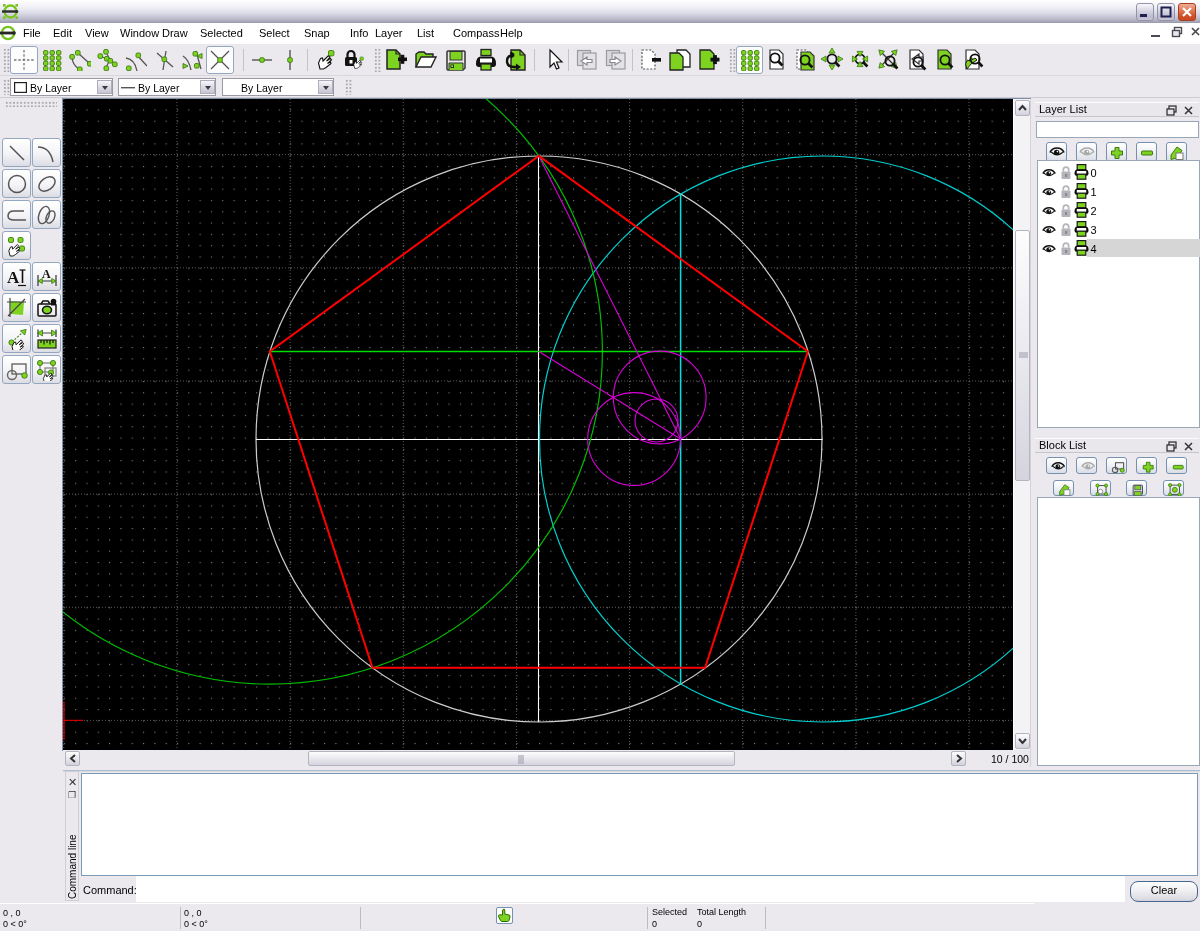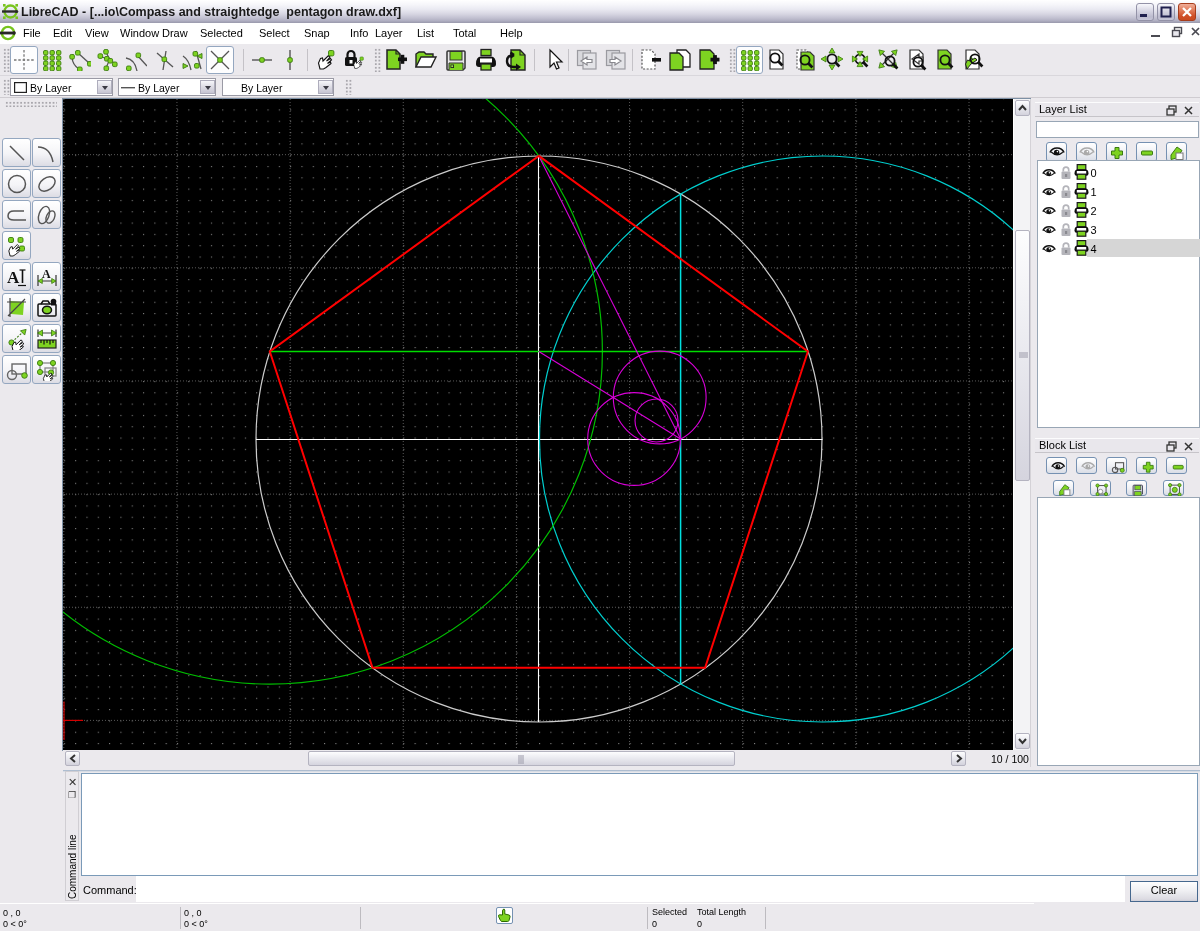--- a/index.html
+++ b/index.html
@@ -55,40 +55,39 @@
 #rightdock { position:absolute; left:1030px; top:99px; width:170px; height:668px; background:#ebe9ed; border-left:1px solid #d4d2d7; }
 .paneltitle { position:absolute; left:4px; width:164px; height:15px; background:#e9e7ec; border-top:1px solid #fcfcfd; border-bottom:1px solid #c6c4c9; font-size:11px; padding-left:4px; }
 .pbtn { position:absolute; width:21px; height:20px; border:1px solid #7591b2; border-radius:3px; background:linear-gradient(180deg,#ffffff,#f0f1f5 50%,#d9dde6); }
 .pbtn svg { position:absolute; left:2px; top:2px; }
 .whitebox { position:absolute; background:#fff; border:1px solid #98a6b5; }
 
 
 #cmddock { position:absolute; left:63px; top:770px; width:1137px; height:133px; background:#ebe9ed; }
 #cmdtitle { position:absolute; left:2px; top:1px; width:14px; height:130px; background:#ebe9ed; border:1px solid #d0ced3; }
 #cmdtitle .rot { position:absolute; left:1px; top:127px; transform:rotate(-90deg); transform-origin:0 0; font-size:10px; white-space:nowrap; width:128px; }
-#clearbtn { position:absolute; left:1067px; top:111px; width:68px; height:21px; border:1.5px solid #46688e; border-radius:0; background:linear-gradient(180deg,#fefefe,#f0f0f3 45%,#dcdbe2 90%,#d0cfd8); font-size:11px; text-align:center; line-height:17px; }
+#clearbtn { position:absolute; left:1067px; top:111px; width:68px; height:21px; border:1.5px solid #46688e; border-radius:8px; background:linear-gradient(180deg,#fefefe,#f0f0f3 45%,#dcdbe2 90%,#d0cfd8); font-size:11px; text-align:center; line-height:17px; }
 
 
 #statusbar { position:absolute; left:0; top:903px; width:1034px; height:28px; background:#ebe9ed; border-top:1px solid #fff; font-size:9px; }
 .ssep { position:absolute; top:3px; width:1px; height:22px; background:#bdbbc0; }
 </style>
 </head>
 <body>
 
 <div id="titlebar">
   <svg class="abs" style="left:2px;top:3px" width="17" height="17" viewBox="0 0 17 17">
     <circle cx="8.5" cy="8.5" r="6" fill="none" stroke="#79c41e" stroke-width="2.4"></circle>
     <rect x="0" y="7.3" width="15" height="2.4" fill="#2b2b2b"></rect>
     <circle cx="14.7" cy="8.5" r="1.6" fill="#2b2b2b"></circle>
     <rect x="1" y="1" width="2.6" height="2.6" fill="#79c41e"></rect>
       <rect x="13.4" y="1" width="2.6" height="2.6" fill="#79c41e"></rect>
     <rect x="1" y="13.4" width="2.6" height="2.6" fill="#79c41e"></rect>
       <rect x="13.4" y="13.4" width="2.6" height="2.6" fill="#79c41e"></rect>
   </svg>
-  <div class="ttl">LibreCAD - [...io\Compass and straightedge&nbsp; pentagon draw.dxf]</div>
   <div class="wbtn min"><svg width="16" height="16">
         <rect x="3" y="10" width="7" height="3" fill="#20204e"></rect>
       </svg></div>
   <div class="wbtn max"><svg width="16" height="16">
         <rect x="3.5" y="3.5" width="9" height="9" fill="none" stroke="#20204e" stroke-width="2"></rect>
       </svg></div>
   <div class="wbtn cls"><svg width="16" height="16">
         <path d="M4 4 L12 12 M12 4 L4 12" stroke="#fff" stroke-width="2.2"></path>
       </svg></div>
 </div>
@@ -103,21 +102,21 @@
   <div class="mi" style="left:53px">Edit</div>
   <div class="mi" style="left:85px">View</div>
   <div class="mi" style="left:120px">Window</div>
   <div class="mi" style="left:162px">Draw</div>
   <div class="mi" style="left:200px">Selected</div>
   <div class="mi" style="left:259px">Select</div>
   <div class="mi" style="left:304px">Snap</div>
   <div class="mi" style="left:350px">Info</div>
   <div class="mi" style="left:375px">Layer</div>
   <div class="mi" style="left:417px">List</div>
-  <div class="mi" style="left:453px">Total</div>
+  <div class="mi" style="left:453px">Compass</div>
   <div class="mi" style="left:500px">Help</div>
   <div class="mdibtn" style="left:1149px"><svg width="13" height="13" viewBox="0 0 13 13">
         <rect x="1" y="9" width="9" height="2" fill="#4a4a52"></rect>
       </svg></div>
   <div class="mdibtn" style="left:1169px">
     <svg width="12" height="12" viewBox="0 0 12 12">
         <rect x="3.5" y="1.5" width="7" height="6" fill="none" stroke="#4a4a52" stroke-width="1.4"></rect>
         <rect x="1.5" y="4.5" width="7" height="6" fill="#e9e8ee" stroke="#4a4a52" stroke-width="1.4"></rect>
       </svg>
   </div>

